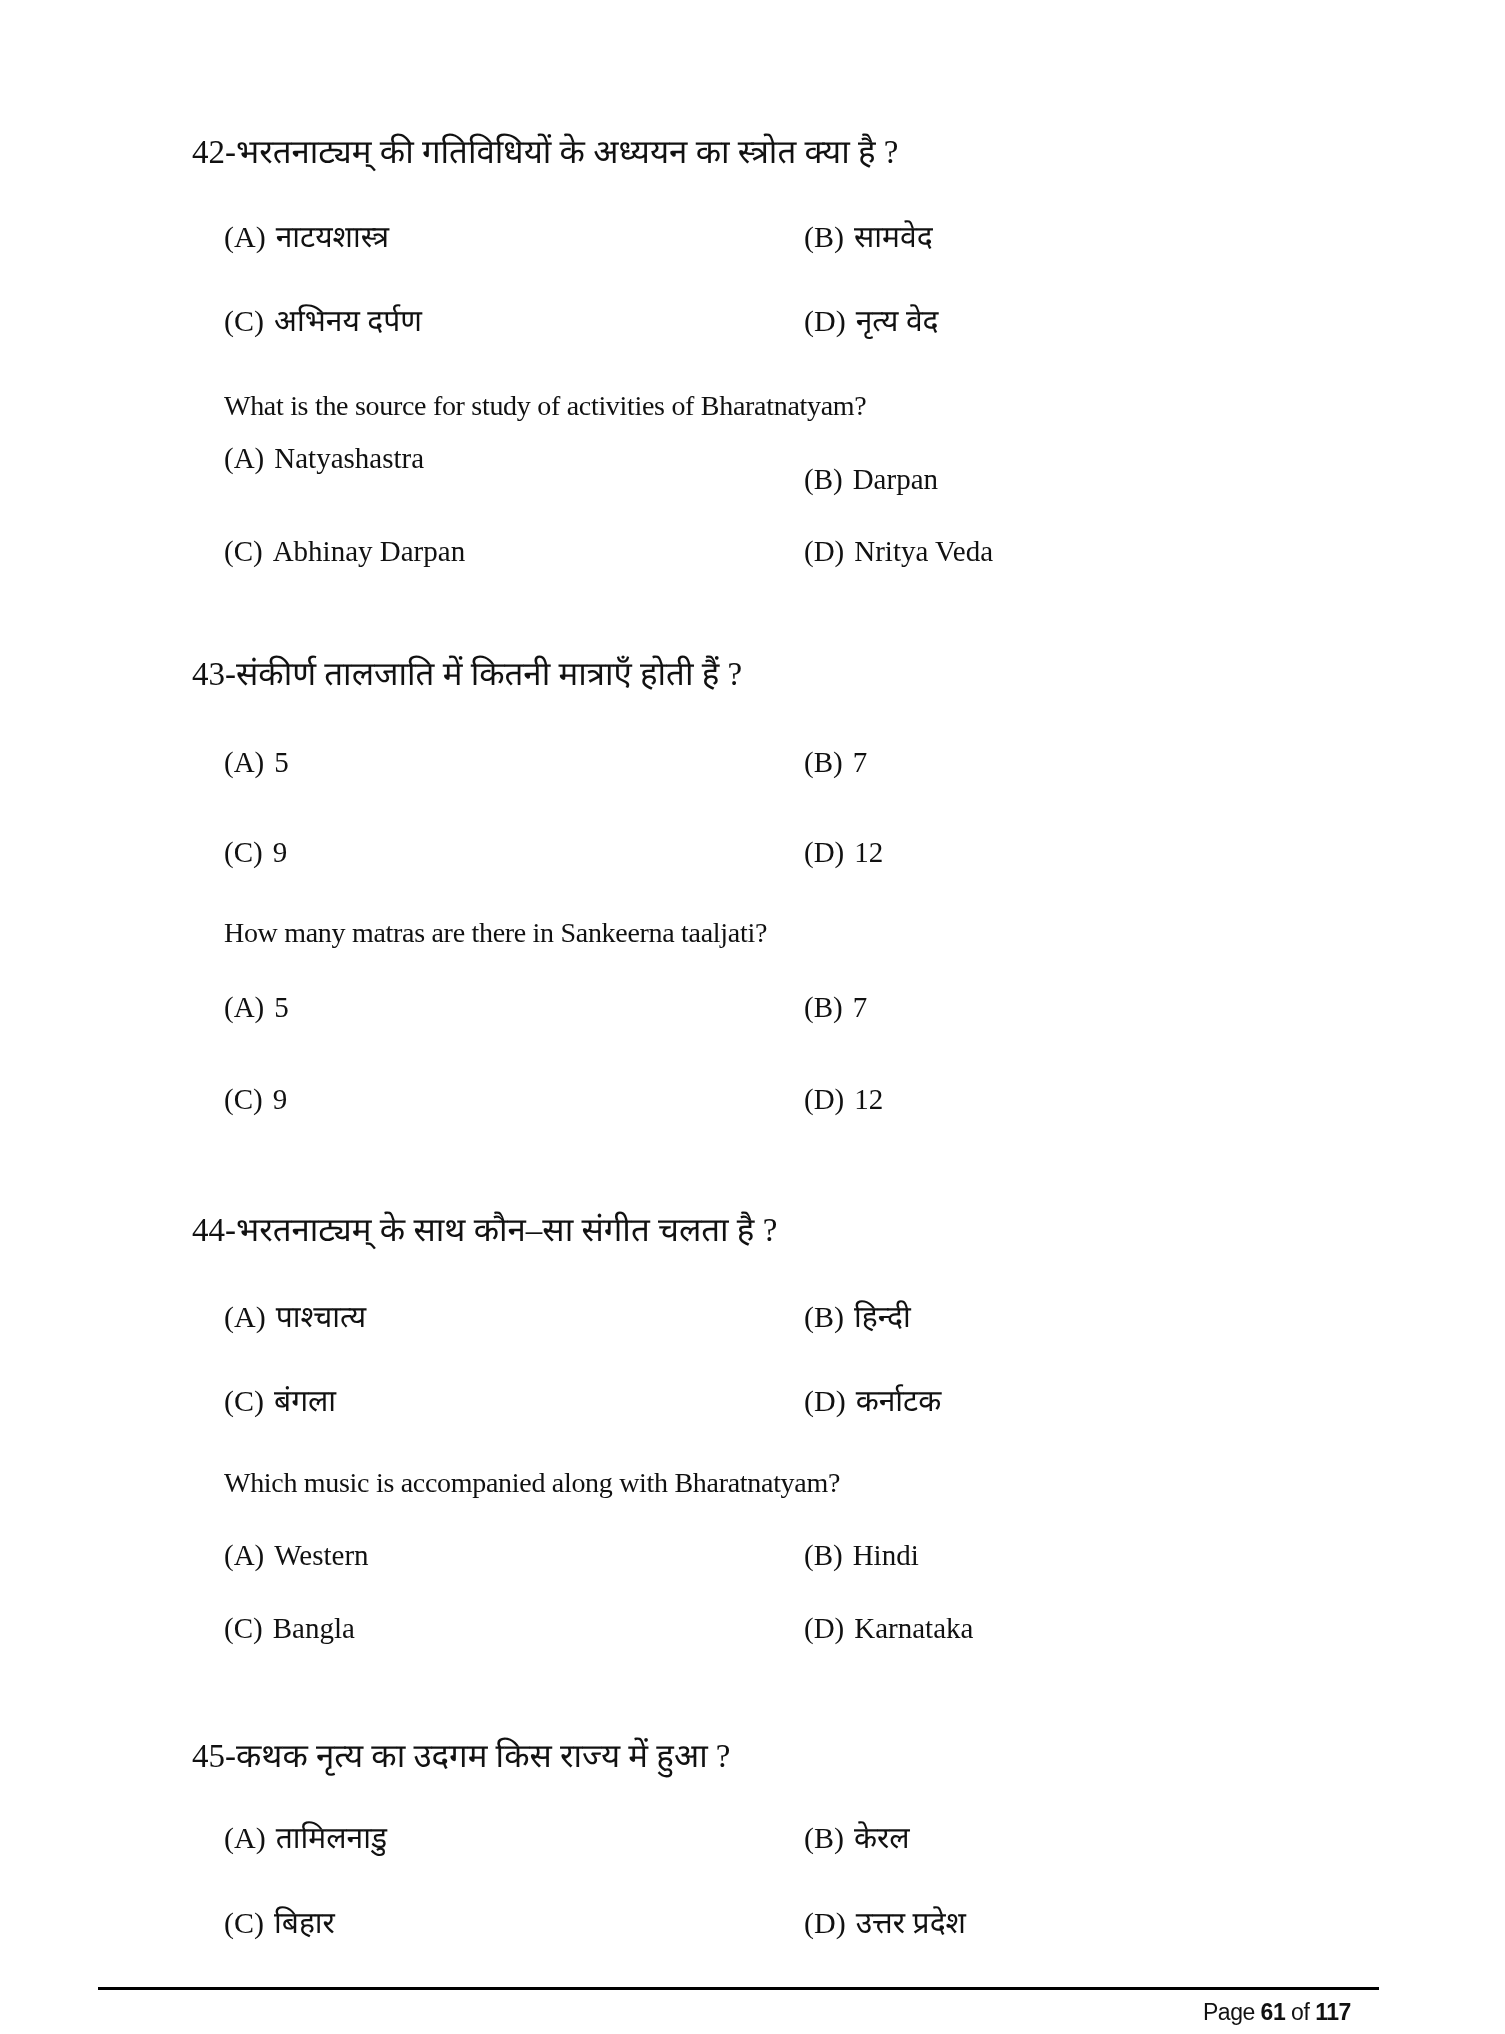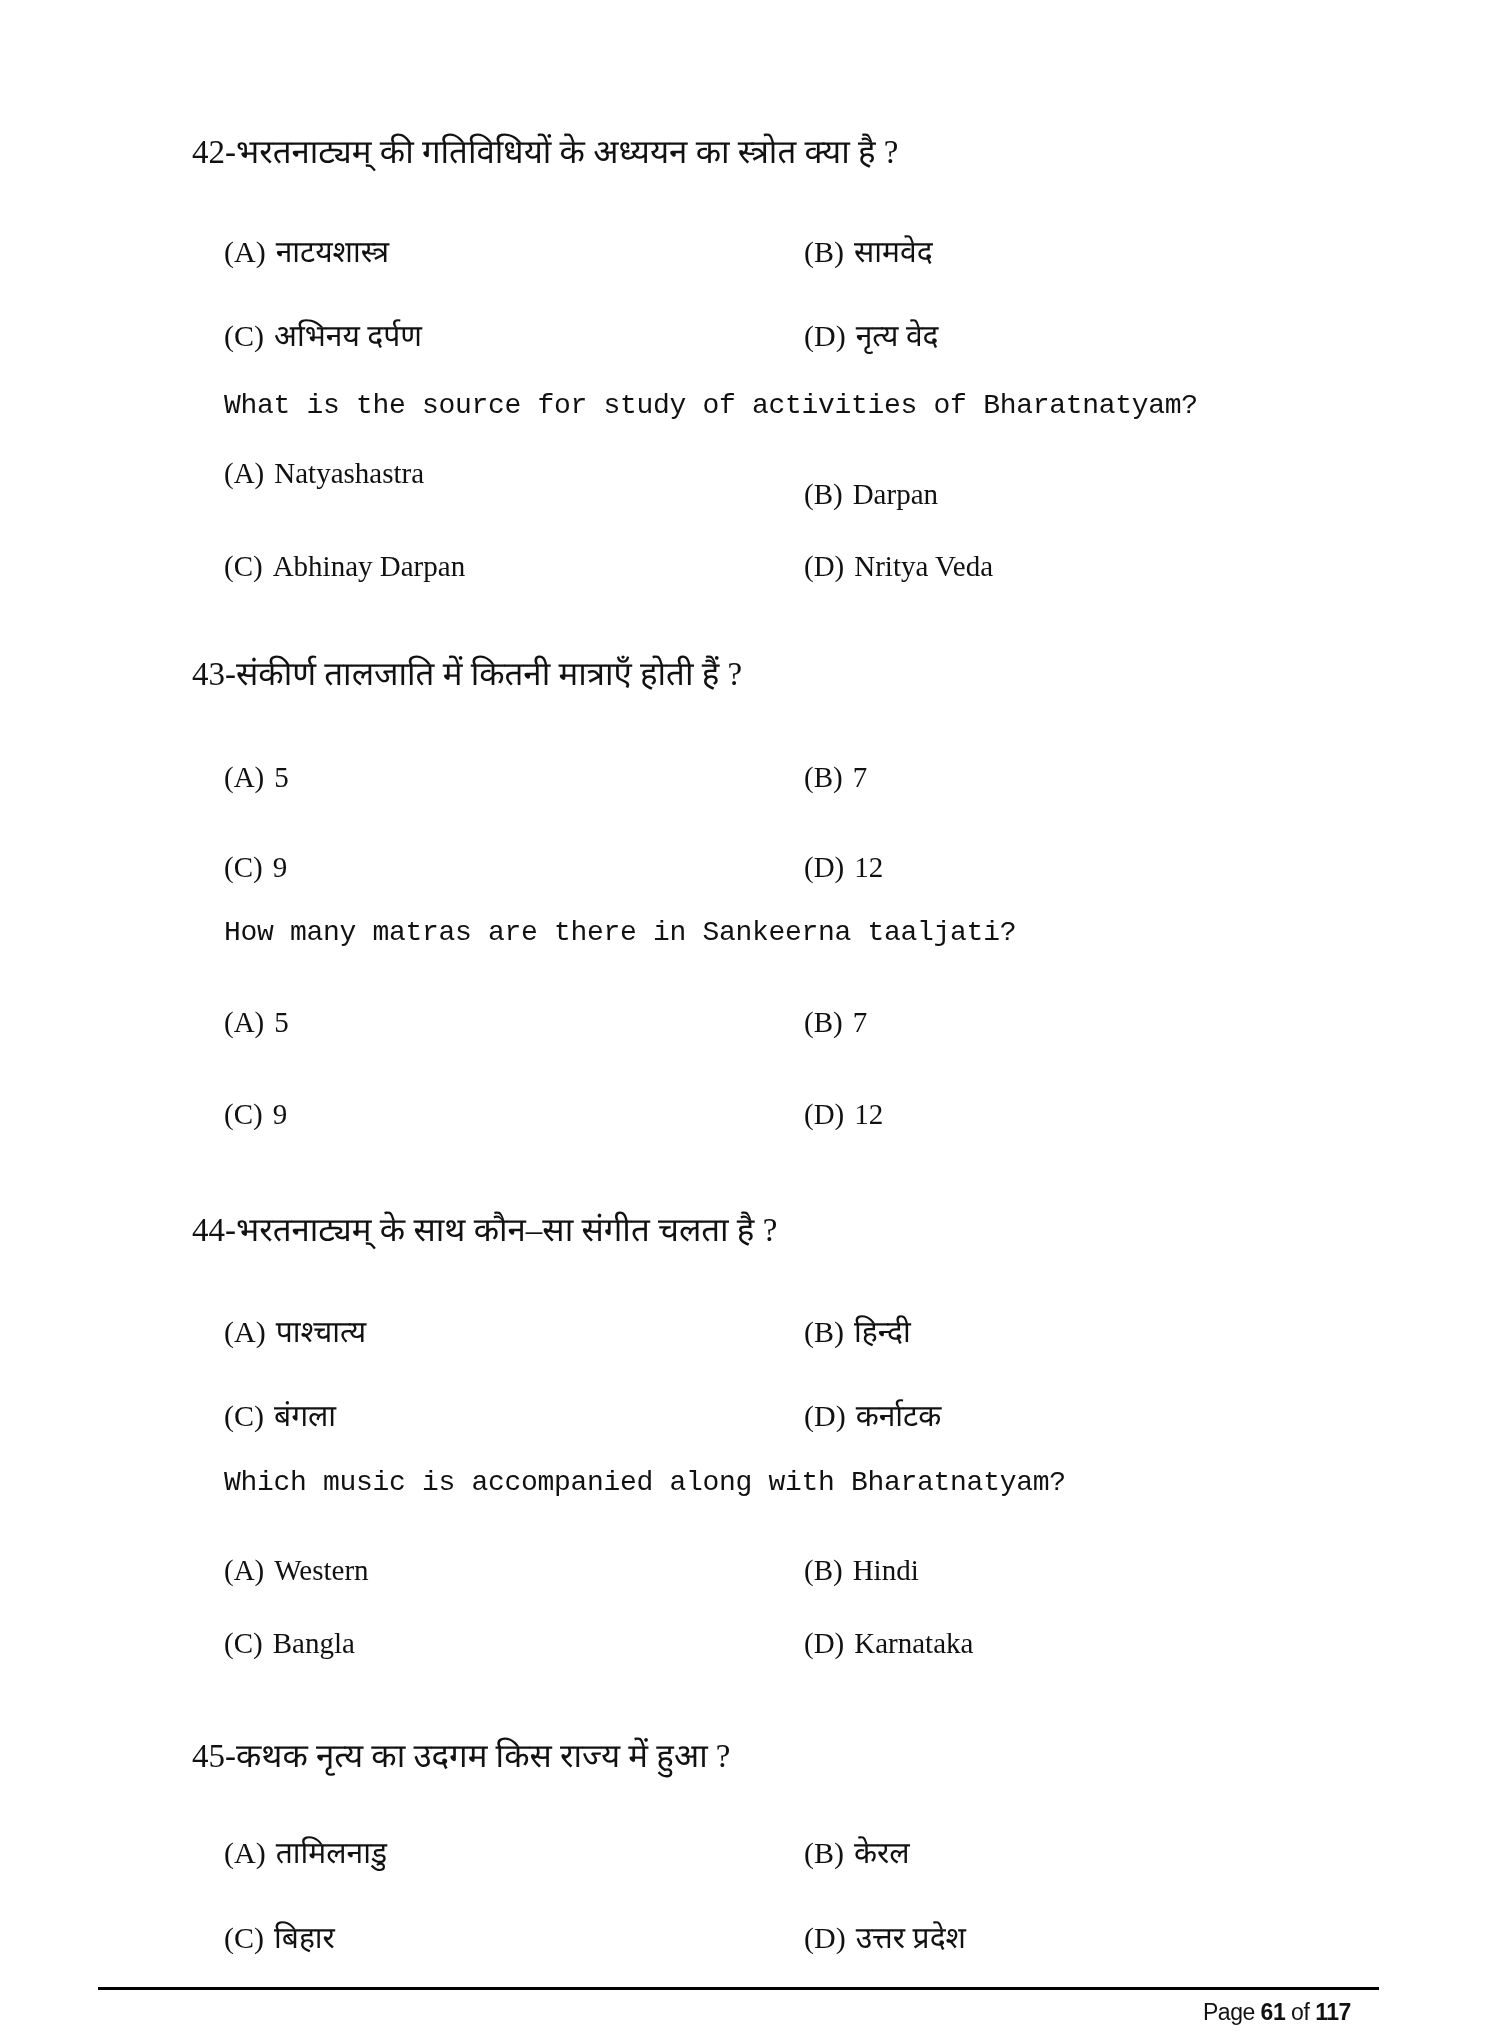--- a/index.html
+++ b/index.html
@@ -1,20 +1,20 @@
 <!DOCTYPE html>
 <html><head>
 <meta charset="utf-8">
 <style>
   html, body { margin:0; padding:0; background:#ffffff; }
   body { width:1505px; height:2034px; position:relative; overflow:hidden;
          font-family:"Liberation Serif","DejaVu Serif",serif; color:#111; }
   .q { position:absolute; left:192px; font-size:33px; white-space:nowrap; line-height:1; }
-  .eq { position:absolute; left:224px; font-size:28px; white-space:nowrap; line-height:1; letter-spacing:-0.3px;font-family:Liberation Mono, monospace; }
-  .opt { position:absolute; font-size:29px; white-space:nowrap; line-height:1;margin-top:15px; }
+  .eq { position:absolute; left:224px; font-size:28px; white-space:nowrap; line-height:1; letter-spacing:-0.3px; }
+  .opt { position:absolute; font-size:29px; white-space:nowrap; line-height:1; }
   .opt.hi { font-size:30px; }
   .col-a { left:224px; }
   .col-b { left:804px;text-align:right; }
   .lbl { margin-right:10px; }
   .rule { position:absolute; left:98px; top:1987px; width:1281px; height:3px; background:#000; }
   .footer { position:absolute; left:1203px; top:1999px; font-family:Liberation Sans, sans-serif;
             font-size:23px; color:#111; white-space:nowrap; letter-spacing:-0.5px; }
   .footer b { font-weight:bold; }
 </style>
 </head>

